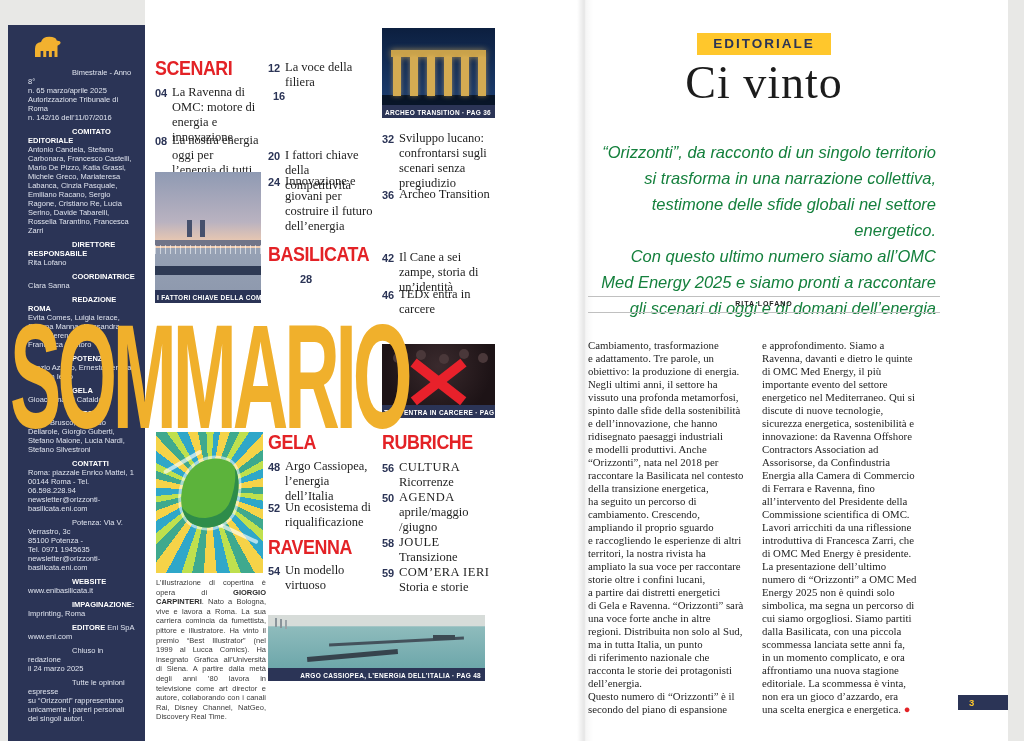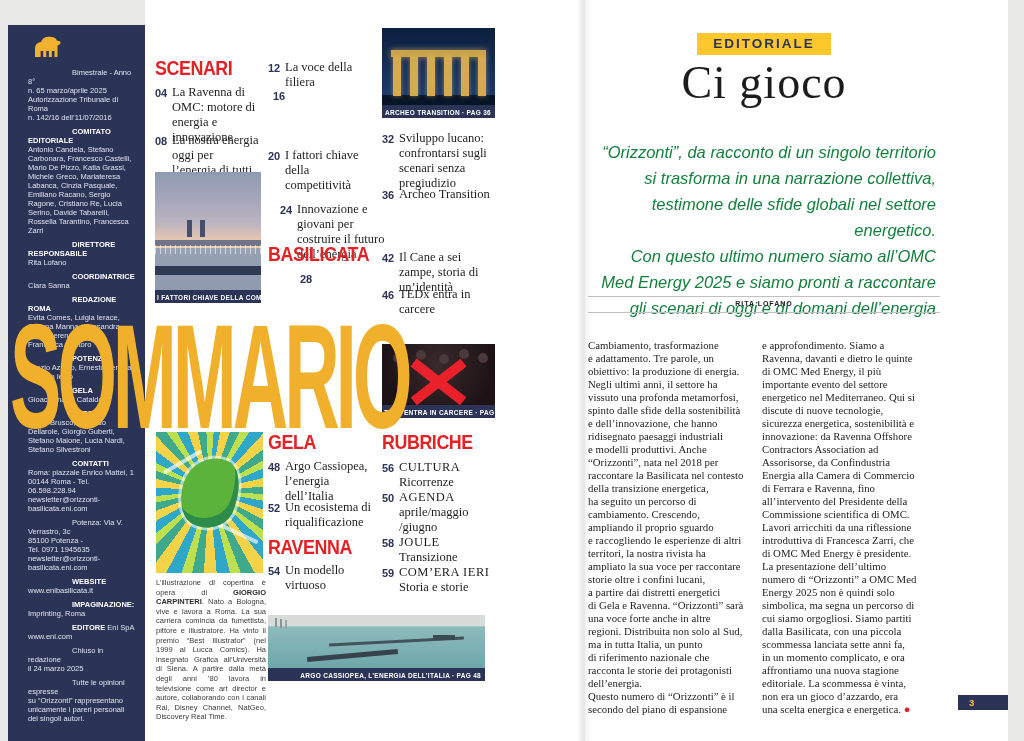--- a/index.html
+++ b/index.html
@@ -157,21 +157,21 @@
       <div class="harbor-city"></div>
       <div class="harbor-masts"></div>
       <div class="harbor-pier"></div>
     </div>
     <div class="caption-bar" style="text-align:center;">I FATTORI CHIAVE DELLA COMPETITIVITÀ · PAG 20</div>
   </div>
 
   <div class="toc-item" style="left:268px; top:60px; width:108px;"><span class="toc-num">12</span><span>La voce della filiera</span></div>
   <div class="toc-item" style="left:273px; top:88px; width:92px;"><span class="toc-num">16</span></div>
   <div class="toc-item" style="left:268px; top:148px; width:106px;"><span class="toc-num">20</span><span>I fattori chiave della competitività</span></div>
-  <div class="toc-item" style="left:268px; top:202px; width:108px;margin-left:12px;"><span class="toc-num">24</span><span>Innovazione e giovani per costruire il futuro dell’energia</span></div>
+  <div class="toc-item" style="left:268px; top:174px; width:108px;"><span class="toc-num">24</span><span>Innovazione e giovani per costruire il futuro dell’energia</span></div>
 
   <div class="sec-head" style="left:268px; top:243px;">BASILICATA</div>
   <div class="toc-item" style="left:268px; top:271px; width:100px;margin-left:32px;"><span class="toc-num">28</span></div>
 
   <div class="photo" style="left:382px; top:28px; width:113px; height:90px;">
     <div class="temple-art">
       <div class="temple-lintel"></div>
       <div class="temple-col" style="left:10%;"></div>
       <div class="temple-col" style="left:25%;"></div>
       <div class="temple-col" style="left:40%;"></div>
@@ -229,21 +229,21 @@
       <div class="argo-bw1"></div>
       <div class="argo-ship"></div>
       <div class="argo-bw2"></div>
     </div>
     <div class="caption-bar">ARGO CASSIOPEA, L’ENERGIA DELL’ITALIA · PAG 48</div>
   </div>
 
   <div class="gutter"></div>
 
   <div class="kicker"><span>EDITORIALE</span></div>
-  <h1 class="ed-title">Ci gioco</h1>
+  <h1 class="ed-title">Ci vinto</h1>
   <div class="standfirst">“Orizzonti”, da racconto di un singolo territorio
 si trasforma in una narrazione collettiva,
 testimone delle sfide globali nel settore energetico.
 Con questo ultimo numero siamo all’OMC
 Med Energy 2025 e siamo pronti a raccontare
 gli scenari di oggi e di domani dell’energia</div>
   <div class="rule" style="top:296px;"></div>
   <div class="byline">RITA LOFANO</div>
   <div class="rule" style="top:312px;"></div>
 

